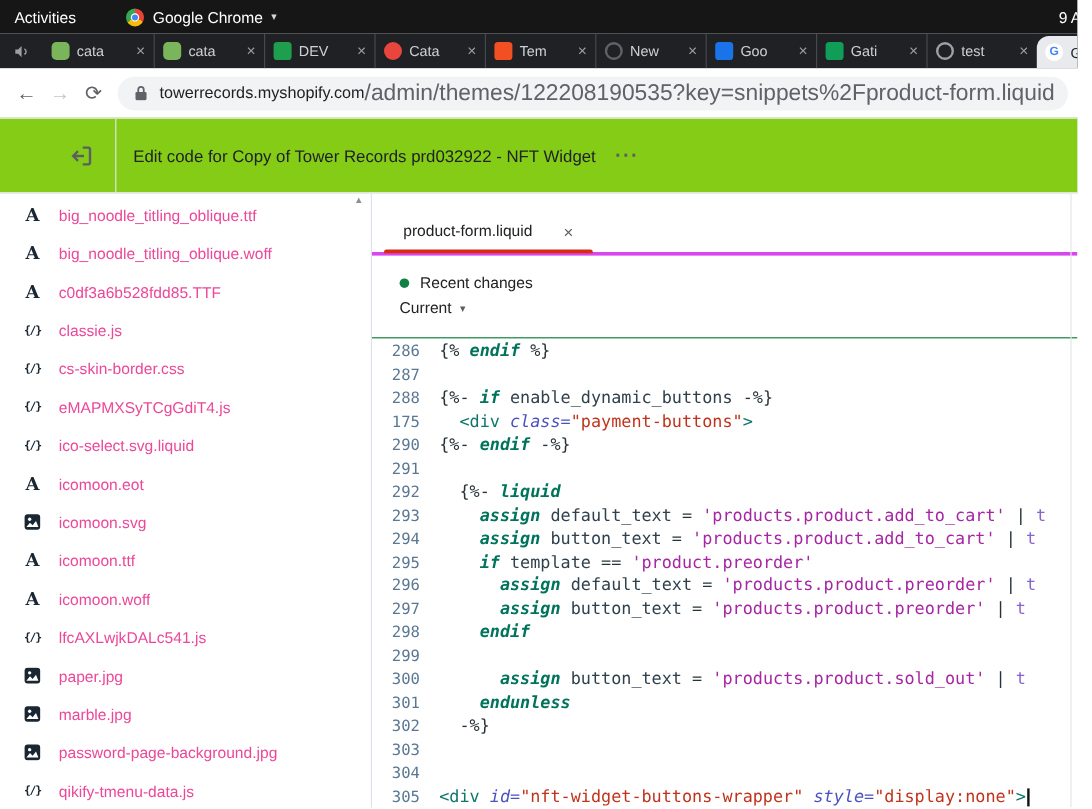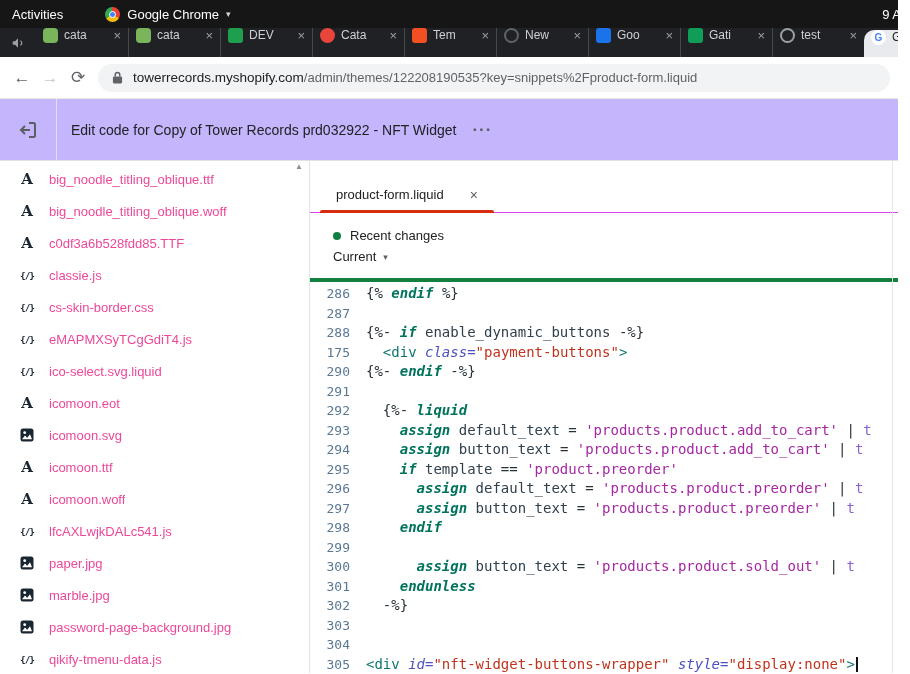--- a/index.html
+++ b/index.html
@@ -13,21 +13,21 @@
   .chrome-logo{width:15px;height:15px;border-radius:50%;position:relative;flex:none;
     background:conic-gradient(#ea4335 0 33%, #fbbc05 0 66%, #34a853 0 100%);}
   .chrome-logo::after{content:"";position:absolute;left:4px;top:4px;width:7px;height:7px;border-radius:50%;
     background:#4285f4;border:1px solid #fff;box-sizing:border-box;}
   .sys-caret{font-size:9px;color:#d6d6d6;}
   .sys-right{margin-left:auto;margin-right:-3px;white-space:nowrap;}
 
   
   .tabstrip{height:29px;background:#202124;display:flex;align-items:stretch;overflow:hidden;}
   .tab-audio{width:36px;display:flex;align-items:center;justify-content:center;flex:none;}
-  .btab{width:92px;flex:none;display:flex;gap:6px;padding:0 7px;box-sizing:border-box;
+  .btab{width:92px;flex:none;display:flex;align-items:center;gap:6px;padding:12px 7px;box-sizing:border-box;
         color:#cdd1d6;font-size:12px;cursor:default;}
   .btab + .btab{border-left:1px solid #45484d;}
   .btab-active{background:#e8eaed;color:#202124;border-radius:10px 10px 0 0;border-left:none !important;margin-top:2px;}
   .btab-label{flex:1;overflow:hidden;white-space:nowrap;}
   .btab-close{color:#9aa0a6;font-size:13px;flex:none;}
   .fav{width:15px;height:15px;flex:none;border-radius:3px;display:flex;align-items:center;justify-content:center;
        font-size:10px;font-weight:bold;box-sizing:border-box;}
   .fav-shopify{background:#7ab55c;border-radius:4px;}
   .fav-dev{background:#1d9f4e;}
   .fav-cata{background:#e8453c;border-radius:50%;}
@@ -40,52 +40,52 @@
 
   
   .urlbar{height:41px;background:#fff;display:flex;align-items:center;box-sizing:border-box;}
   .nav-ic{width:28px;text-align:center;font-size:17px;color:#5f6368;flex:none;}
   .nav-back{margin-left:8px;}
   .nav-fwd{color:#c4c7c5;}
   .omnibox{flex:1;height:28px;background:#f1f3f4;border-radius:14px;margin:0 8px 0 6px;display:flex;
            align-items:center;padding:0 14px;box-sizing:border-box;overflow:hidden;white-space:nowrap;}
   .lock-icon{margin-right:10px;display:flex;flex:none;}
   .url-domain{font-size:13.5px;color:#202124;}
-  .url-path{font-size:13px;color:#5f6368;}
+  .url-path{font-size:19px;color:#5f6368;}
 
   
   .pageheader{height:63px;border-top:1px solid #e7e9eb;border-bottom:1px solid #dfe3e8;display:flex;
-              align-items:center;box-sizing:border-box;background:#c4b5fd;}
+              align-items:center;box-sizing:border-box;background:#84cc16;padding-left:40px;}
   .exit-btn{width:57px;height:100%;display:flex;align-items:center;justify-content:center;
             border-right:1px solid #dfe3e8;box-sizing:border-box;}
   .pagetitle{margin-left:14px;font-size:14px;color:#202223;}
   .more-dots{margin-left:16px;font-size:17px;font-weight:bold;color:#5c5f62;letter-spacing:1px;}
 
   
   .content{display:flex;height:512px;}
   .sidebar{width:310px;flex:none;border-right:1px solid #dfe3e8;box-sizing:border-box;position:relative;
            overflow:hidden;padding-top:2px;}
   .frow{height:32px;display:flex;align-items:center;padding-left:18px;gap:13px;cursor:default;}
   .fi{width:18px;flex:none;display:flex;align-items:center;justify-content:center;color:#1a2733;}
   .fi-font{font-family:"DejaVu Serif",serif;font-size:15px;font-weight:bold;}
   .fi-code{font-family:"DejaVu Sans Mono",monospace;font-size:9.5px;font-weight:bold;letter-spacing:-1px;}
   .fname{font-size:13px;color:#ec4899;white-space:nowrap;overflow:hidden;}
   .sb-scroll{position:absolute;top:1px;right:6px;font-size:8px;color:#8c9196;}
 
   .main{flex:1;display:flex;flex-direction:column;position:relative;overflow:hidden;}
   .edge-line{position:absolute;right:5px;top:0;bottom:0;width:1px;background:#e4e6e9;}
 
-  .filetabbar{height:52px;border-bottom:1px solid #d946ef;box-sizing:border-box;display:flex;
+  .filetabbar{height:52px;border-bottom:3px solid #d946ef;box-sizing:border-box;display:flex;
               align-items:flex-end;padding-left:10px;}
   .filetab{height:35px;display:flex;align-items:center;gap:26px;padding:0 16px;position:relative;}
   .filetab-label{font-size:13px;color:#202223;}
   .filetab-close{font-size:14px;color:#5c5f62;}
   .tab-underline{position:absolute;left:0;right:0;bottom:-1px;height:3px;background:#d72c0d;border-radius:2px 2px 0 0;}
 
-  .recent{height:69px;border-bottom:4px solid #15803d;box-sizing:border-box;padding:15px 17px 0 23px;}
+  .recent{height:69px;border-bottom:1px solid #15803d;box-sizing:border-box;padding:15px 17px 0 23px;}
   .recent-row{display:flex;align-items:center;gap:9px;}
   .green-dot{width:8px;height:8px;border-radius:50%;background:#108043;flex:none;}
   .recent-label{font-size:13px;color:#202223;}
   .version-row{margin-top:6px;display:flex;align-items:center;gap:7px;}
   .version-label{font-size:13px;color:#202223;}
   .version-caret{font-size:9px;color:#5c5f62;}
 
   .code{flex:1;overflow:hidden;padding-top:2px;font-family:"DejaVu Sans Mono",monospace;
         font-size:14px;line-height:19.5px;}
   .cl{display:flex;}

